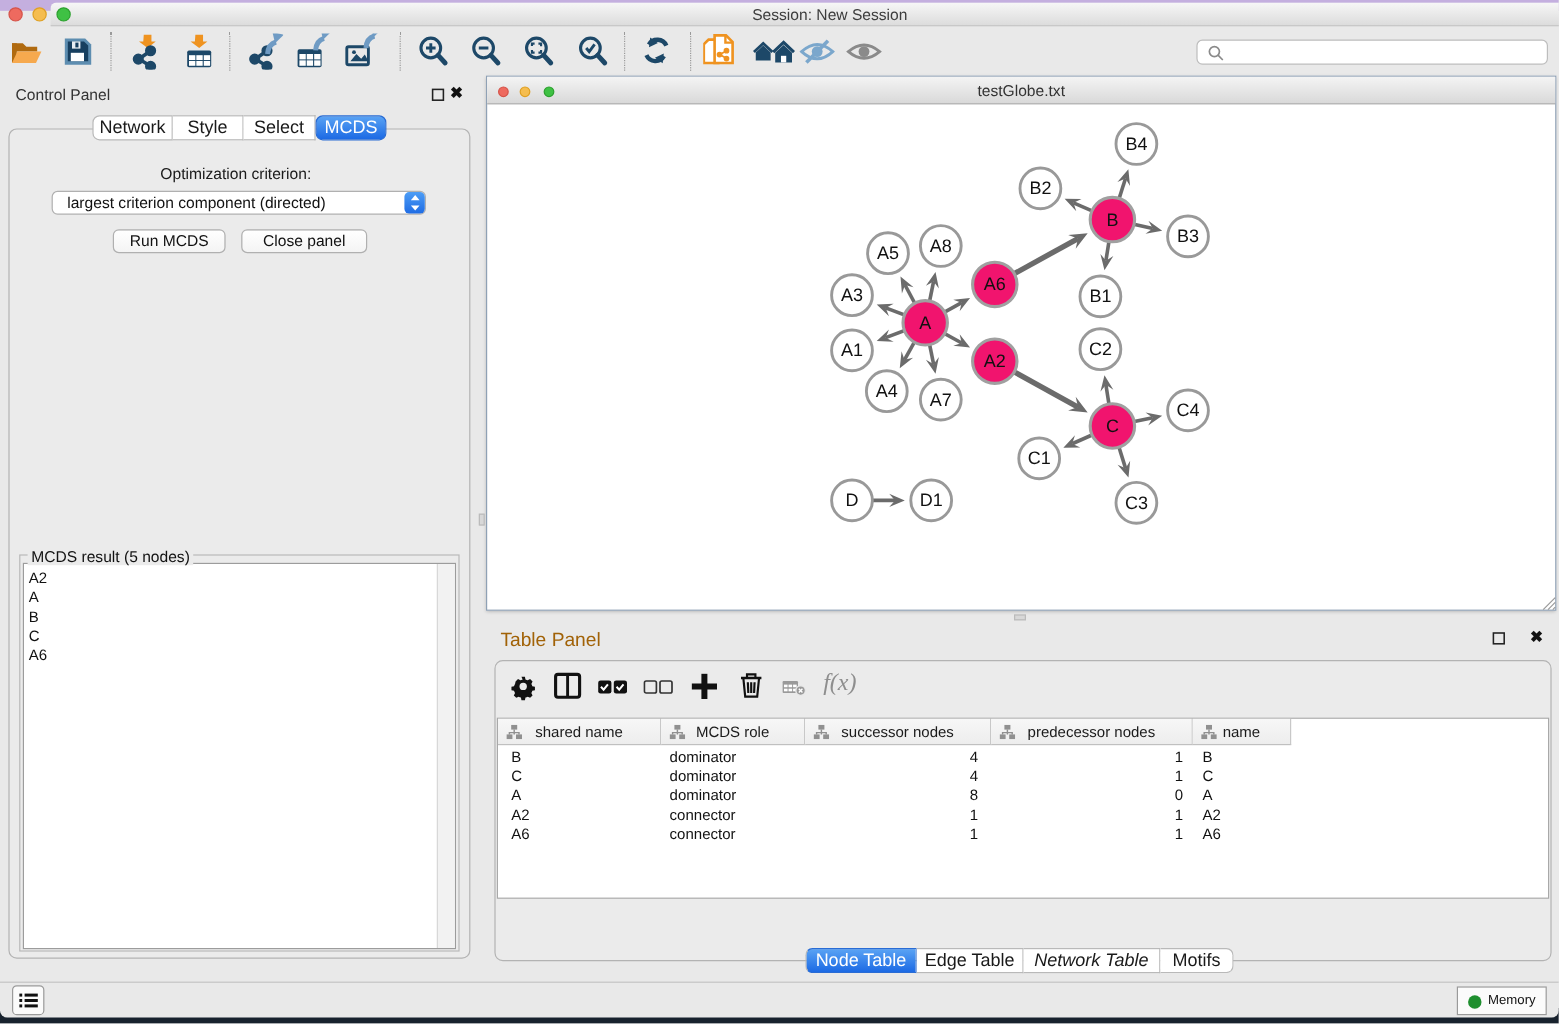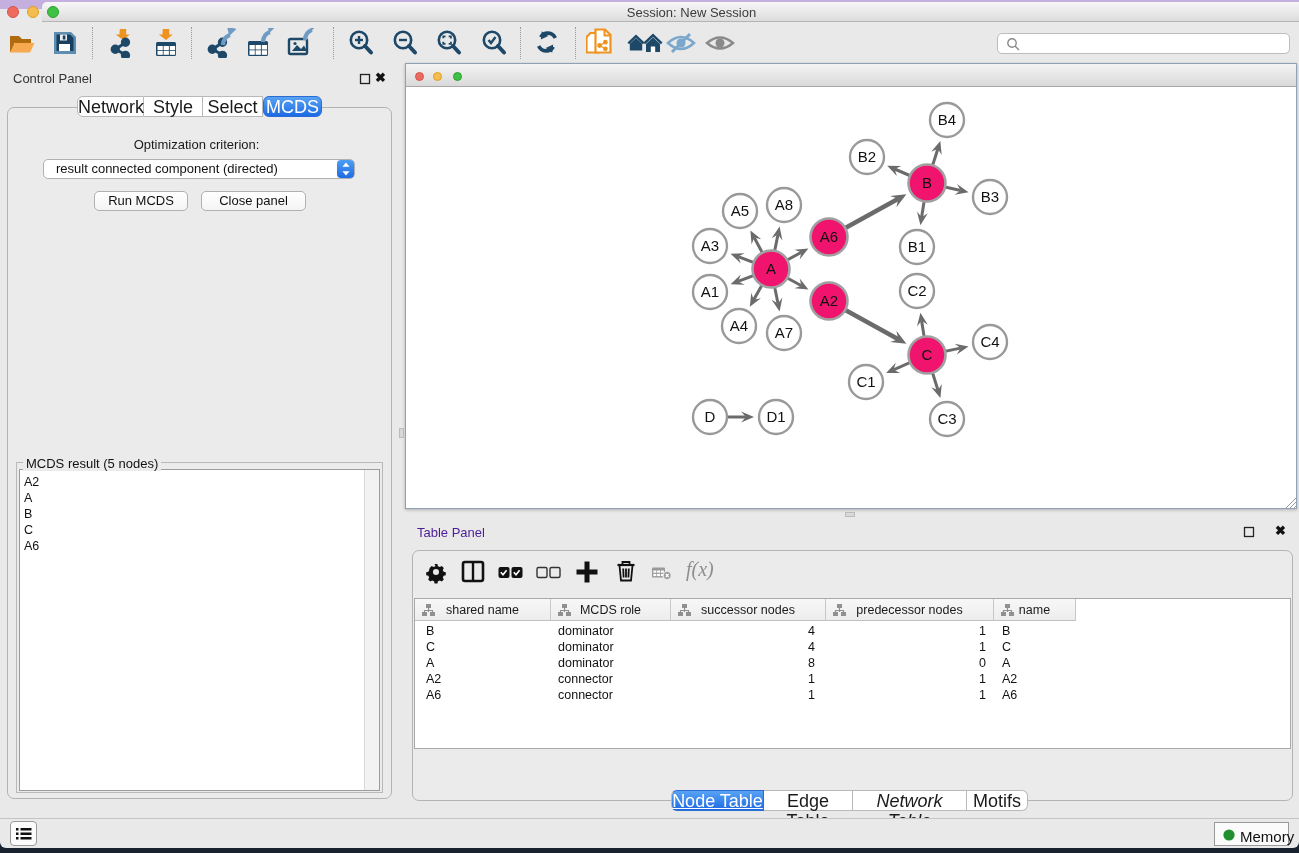--- a/index.html
+++ b/index.html
@@ -12,47 +12,47 @@
 #titlebar .t { position:absolute; left:0; right:0; top:3px; text-align:center; font-size:13px; color:#3c3c3c; }
 .light { position:absolute; top:6px; width:12px; height:12px; border-radius:50%; }
 #toolbar { left:0; top:23px; width:1299px; height:40px; }
 .sep { position:absolute; top:27px; height:32px; width:0; border-left:1px dotted #9a9a9a; }
 #searchbox { left:997px; top:33px; width:293px; height:21px; background:#fff; border:1px solid #bdbdbd; border-radius:5px; }
 
 
 #cp-title { left:13px; top:71px; font-size:13px; color:#333; }
 #cp-box { left:7px; top:107px; width:385px; height:692px; border:1px solid #b3b3b3; border-radius:7px; background:#ebebeb; }
 .tabgroup { position:absolute; display:flex; }
-.tabgroup .tab { height:21px; line-height:20px; background:#fff; border:1px solid #b9b9b9; border-left:none; font-size:18px; color:#1a1a1a; text-align:center; }
+.tabgroup .tab { height:21px; line-height:20px; background:#fff; border:1px solid #b9b9b9; border-left:none; font-size:15px; color:#1a1a1a; text-align:center; }
 .tabgroup .tab.first { border-left:1px solid #b9b9b9; border-radius:6px 0 0 6px; }
 .tab.blue { background:linear-gradient(#59a3f4,#1c6ae4); color:#fff; border:1px solid #2a6cd4; border-radius:6px; }
 #opt-label { left:0px; top:137px; width:393px; text-align:center; font-size:13px; color:#1a1a1a; }
 #dropdown { left:43px; top:159px; width:312px; height:20px; background:#fff; border:1px solid #b0b0b0; border-radius:5px; font-size:13px; color:#111; line-height:18px; padding-left:12px; }
 #dd-cap { left:337px; top:160px; width:17px; height:18px; background:linear-gradient(#4d9df5,#1f6ce4); border-radius:4px; }
 .btn { position:absolute; height:20px; background:linear-gradient(#ffffff,#f4f4f4); border:1px solid #b0b0b0; border-radius:5px; font-size:13px; color:#111; text-align:center; line-height:18px; }
 #fieldset { left:16px; top:462px; width:367px; height:331px; border:1px solid #b9b9b9; background:#ebebeb; }
 #fs-label { left:23px; top:456px; font-size:13px; color:#111; background:#ebebeb; padding:0 3px; }
 #fs-list { left:19px; top:469px; width:361px; height:322px; background:#fff; border:1px solid #9c9c9c; font-size:12.5px; color:#111; line-height:16px; padding:4px 0 0 4px; }
 #fs-scroll { left:364px; top:470px; width:15px; height:320px; background:#f2f2f2; border-left:1px solid #d8d8d8; }
 
 
 #netwin { left:405px; top:63px; width:892px; height:446px; background:#fff; border:1px solid #8fa1b5; box-shadow:0 1px 3px rgba(0,0,0,0.25); }
 #nw-titlebar { position:absolute; left:0; top:0; width:100%; height:23px; background:linear-gradient(#f4f4f4,#d9d9d9); border-bottom:1px solid #a8a8a8; }
 #nw-titlebar .t { position:absolute; left:0; right:0; top:4px; text-align:center; font-size:13px; color:#333; }
 
 
-#tp-title { left:417px; top:525px; font-size:13px; color:#4c1d95; }
+#tp-title { left:417px; top:525px; font-size:16px; color:#a16207; }
 #tp-box { left:412px; top:550px; width:881px; height:251px; border:1px solid #b3b3b3; border-radius:7px; background:#ebebeb; }
 #tp-toolbar { left:414px; top:552px; width:877px; height:48px; border-bottom:1px solid #d4d4d4; }
 #tbl { left:414px; top:598px; width:877px; height:151px; background:#fff; border:1px solid #a9a9a9; }
 .th { position:absolute; top:0; height:22px; background:linear-gradient(#f7f7f7,#ededed); border-right:1px solid #c8c8c8; border-bottom:1px solid #c0c0c0; font-size:12.5px; color:#1a1a1a; text-align:center; line-height:22px; }
 .td { position:absolute; font-size:12.5px; color:#111; height:16px; line-height:16px; }
 #bottom-tabs { left:671px; top:790px; }
 #statusline { left:0; top:818px; width:1299px; height:0; border-top:1px solid #c4c4c4; }
-#membox { left:1214px; top:822px; width:75px; height:24px; background:#fbfbfb; border:1px solid #9a9a9a; font-size:15px; color:#111; }
+#membox { left:1214px; top:822px; width:75px; height:24px; background:#fbfbfb; border:1px solid #9a9a9a; font-size:11px; color:#111; }
 #listbtn { left:10px; top:821px; width:27px; height:25px; background:#fbfbfb; border:1px solid #9a9a9a; border-radius:4px; }
 </style></head>
 <body>
 <div class="abs" id="topstrip"></div>
 <div class="abs" id="titlebar">
     <div class="t">Session: New Session</div>
   </div>
 <div class="abs light" style="left:7px; background:#ee6a5f; border:1px solid #d5544a;"></div>
 <div class="abs light" style="left:27px; background:#f5bd4f; border:1px solid #dfa023;"></div>
 <div class="abs light" style="left:47px; background:#3fc144; border:1px solid #2da12f;"></div>
@@ -196,36 +196,37 @@
   </svg>
 <div class="abs" style="left:375px;top:70px;font-size:13px;font-weight:bold;color:#111">✖</div>
 <div class="abs" id="cp-box"></div>
 <div class="tabgroup" style="left:77px; top:96px;">
   <div class="tab first" style="width:67px;">Network</div>
   <div class="tab" style="width:59px;">Style</div>
   <div class="tab" style="width:60px;">Select</div>
   <div class="tab blue" style="width:59px;">MCDS</div>
 </div>
 <div class="abs" id="opt-label">Optimization criterion:</div>
-<div class="abs" id="dropdown">result connected component (directed)</div>
+<div class="abs" id="dropdown">largest criterion component (directed)</div>
 <div class="abs" id="dd-cap">
     <svg class="abs" style="left:0;top:0" width="18px" height="18" viewBox="0 0 18 18">
       <path d="M9,2.6 l3.6,4.2 h-7.2 z" fill="#fff"></path>
       <path d="M9,15.4 l3.6,-4.2 h-7.2 z" fill="#fff"></path>
     </svg>
   </div>
 <div class="btn" style="left:94px; top:191px; width:94px;">Run MCDS</div>
 <div class="btn" style="left:201px; top:191px; width:105px;">Close panel</div>
 <div class="abs" id="fieldset"></div>
 <div class="abs" id="fs-list">A2<br>A<br>B<br>C<br>A6</div>
 <div class="abs" id="fs-scroll"></div>
 <div class="abs" id="fs-label">MCDS result (5 nodes)</div>
 
 <div class="abs" id="netwin">
   <div id="nw-titlebar">
+      <div class="t">testGlobe.txt</div>
     <div class="light" style="left:9px; top:8px; width:9px; height:9px; background:#ee6a5f; border:1px solid #d5544a;"></div>
     <div class="light" style="left:27px; top:8px; width:9px; height:9px; background:#f5bd4f; border:1px solid #dfa023;"></div>
     <div class="light" style="left:47px; top:8px; width:9px; height:9px; background:#3fc144; border:1px solid #2da12f;"></div>
   </div>
   <svg class="abs" style="left:878px;top:432px" width="13" height="13" viewBox="0 0 13 13">
       <g stroke="#9a9a9a" stroke-width="1">
         <line x1="12" y1="2" x2="2" y2="12"></line>
         <line x1="12" y1="6" x2="6" y2="12"></line>
         <line x1="12" y1="10" x2="10" y2="12"></line>
       </g>
@@ -436,21 +437,21 @@
     <div class="td" style="left:256px;top:72px;width:144px;text-align:right;">1</div>
     <div class="td" style="left:411px;top:72px;width:160px;text-align:right;">1</div>
     <div class="td" style="left:587px;top:72px;">A2</div>
     <div class="td" style="left:11px;top:88px;">A6</div>
     <div class="td" style="left:143px;top:88px;">connector</div>
     <div class="td" style="left:256px;top:88px;width:144px;text-align:right;">1</div>
     <div class="td" style="left:411px;top:88px;width:160px;text-align:right;">1</div>
     <div class="td" style="left:587px;top:88px;">A6</div>
   </div>
 <div class="tabgroup" id="bottom-tabs">
-  <div class="tab blue first" style="width:93px; border-radius:6px 0 0 6px;text-decoration:underline;">Node Table</div>
+  <div class="tab blue first" style="width:93px; border-radius:6px 0 0 6px;">Node Table</div>
   <div class="tab" style="width:89px;">Edge Table</div>
   <div class="tab" style="width:114px;font-style:italic;">Network Table</div>
   <div class="tab" style="width:61px; border-radius:0 6px 6px 0;">Motifs</div>
 </div>
 <div class="abs" id="botstrip"></div>
 <div class="abs" id="botbar"></div>
 <div class="abs" id="statusline"></div>
 <div class="abs" style="left:399px;top:428px;width:5px;height:10px;background:#d8d8d8;border:1px solid #bbb"></div>
 <div class="abs" style="left:845px;top:512px;width:10px;height:5px;background:#d8d8d8;border:1px solid #bbb"></div>
 <div class="abs" id="listbtn">

